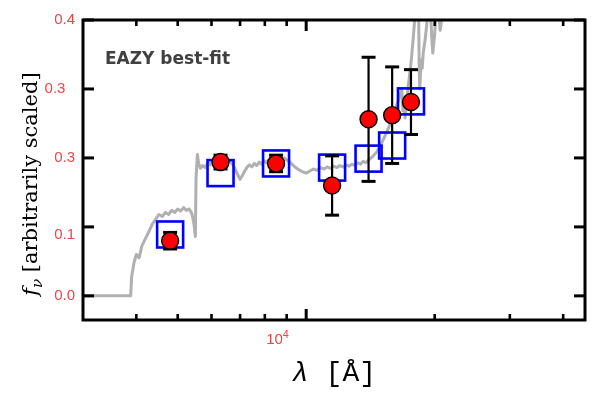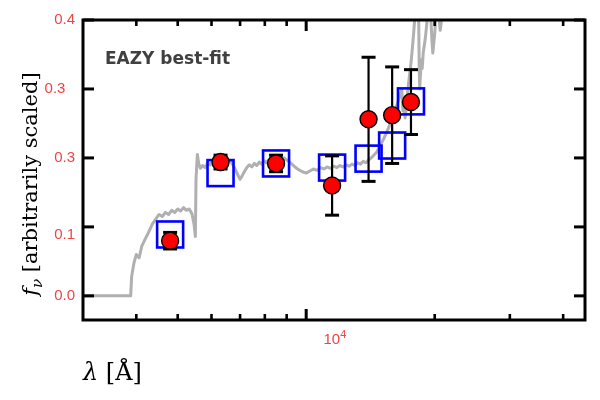--- a/index.html
+++ b/index.html
@@ -4,28 +4,28 @@
 <title>EAZY best-fit SED</title>
 <style>
   html,body{margin:0;padding:0;background:#ffffff;}
   body{width:600px;height:400px;overflow:hidden;
        font-family:"DejaVu Sans","Liberation Sans",sans-serif;}
   #figure{position:relative;width:600px;height:400px;background:#ffffff;}
   #plot-svg{position:absolute;left:0;top:0;}
   .axis-label{position:absolute;color:#000;font-family:"DejaVu Serif","Liberation Serif",serif;}
   #ylabel{left:-118px;top:170px;width:300px;text-align:center;font-size:21px;
           transform:rotate(-90deg);transform-origin:center center;white-space:nowrap;}
-  #xlabel{left:83px;top:358px;width:502px;text-align:left;font-size:24px;}
+  #xlabel{left:83px;top:358px;width:502px;text-align:center;font-size:28px;font-family:Liberation Mono, monospace;}
   #annotation{position:absolute;left:105px;top:48px;color:#404040;
               font-family:"DejaVu Sans","Liberation Sans",sans-serif;
               font-size:17px;font-weight:bold;letter-spacing:0px;}
   .tick-text{position:absolute;color:#ef4444;font-family:Liberation Sans, sans-serif;
              font-size:15px;}
   .ytick-text{right:0;width:40px;text-align:right;}
-  .xtick-text{text-align:right;}
+  .xtick-text{text-align:left;}
   sup{font-size:0.72em;vertical-align:super;}
 </style>
 </head>
 <body>
 
 <div id="figure">
 
   <svg id="plot-svg" width="600" height="400">
       <defs>
         <clipPath id="plotclip">

